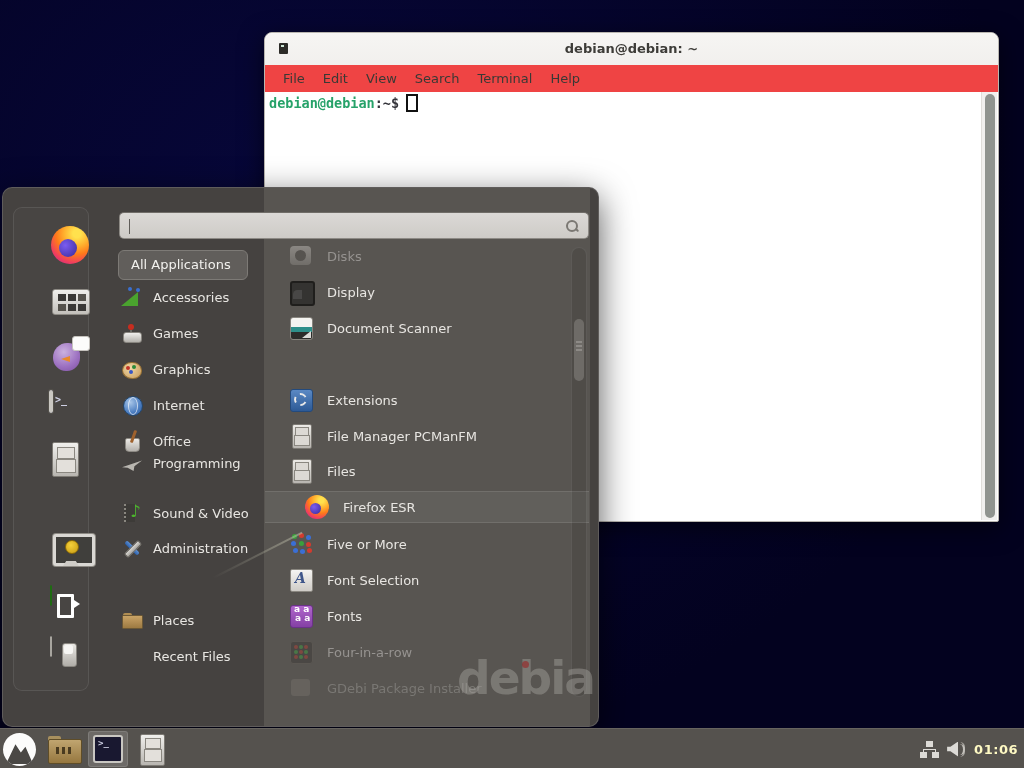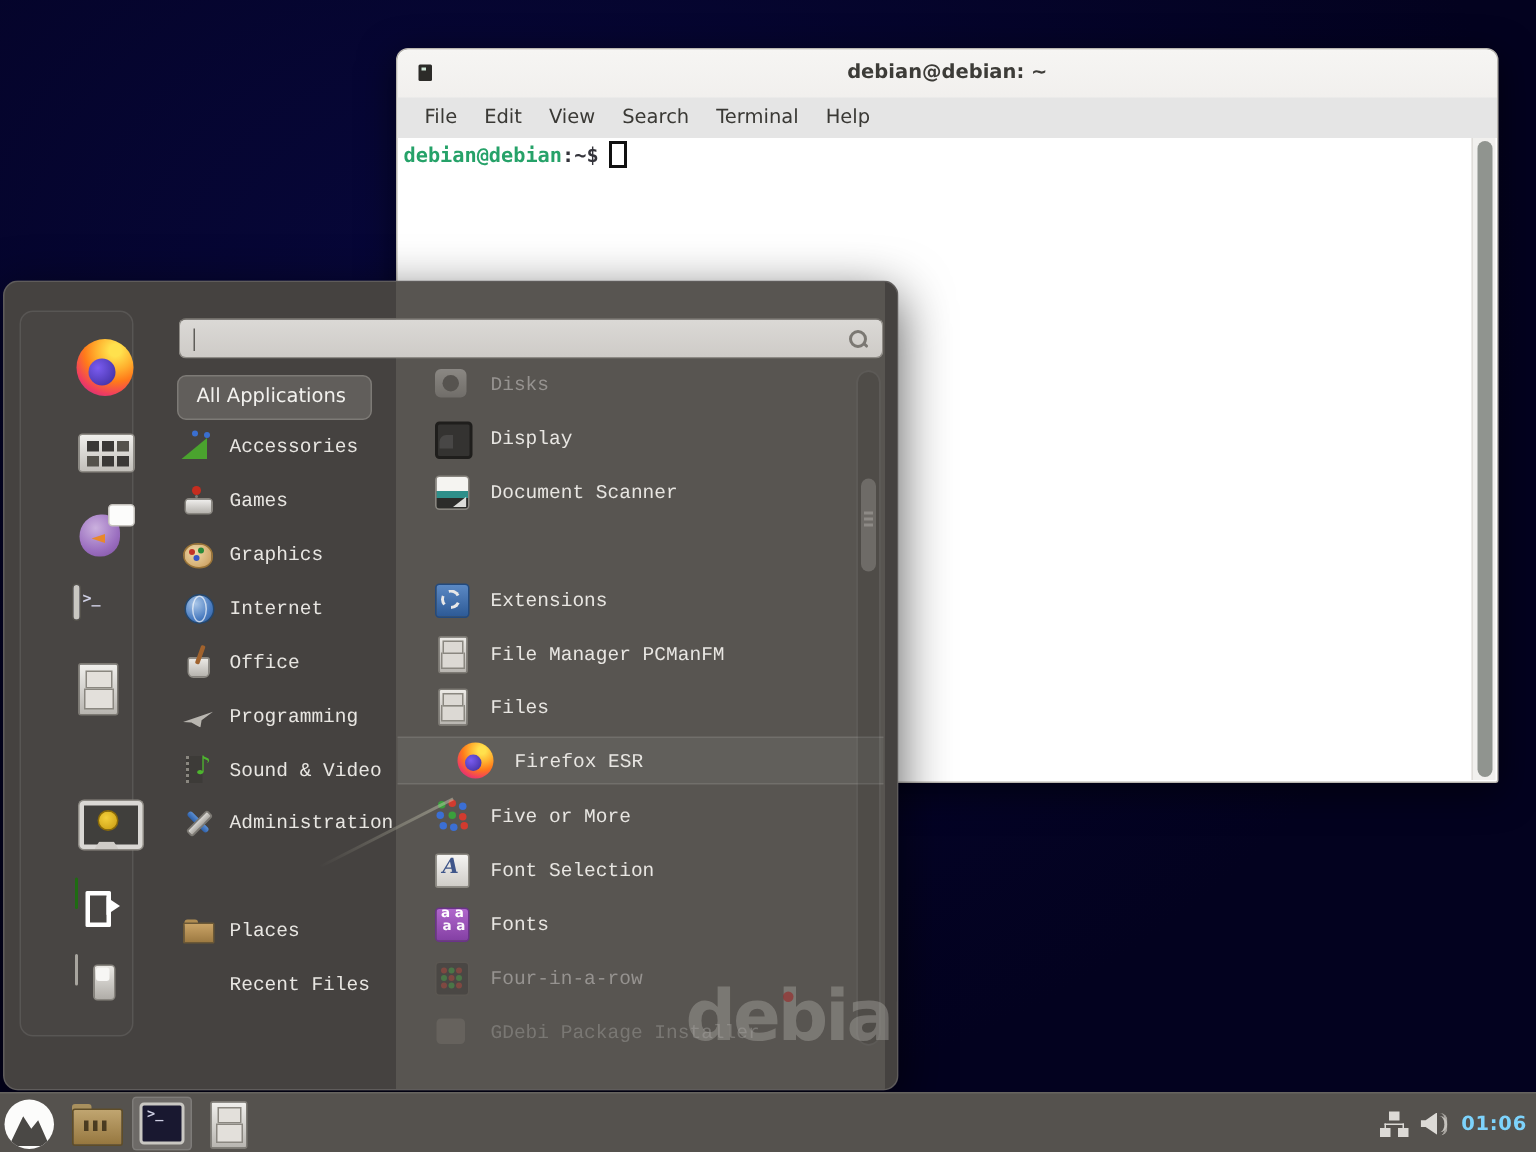--- a/index.html
+++ b/index.html
@@ -13,21 +13,21 @@
     border:1px solid #b9b6b0; background:#fff; }
   .titlebar { position:absolute; left:0; top:0; right:0; height:48px;
     background:linear-gradient(#f6f5f3,#efedeb); border-radius:8px 8px 0 0;
     border-bottom:1px solid #dcdad6; }
   .titlebar .title { position:absolute; left:0; right:0; top:8px; text-align:center;
     font-size:13px; font-weight:bold; color:#3d3c38; }
   .win-icon { position:absolute; left:14px; top:10px; width:9px; height:11px;
     background:#2c2b28; border-radius:1px; }
   .win-icon::after{ content:""; position:absolute; left:2px; top:2px; width:3px; height:2px; background:#cfe8d8;}
   .menubar { position:absolute; left:0; top:32px; right:0; height:27px;
-    background:#e5e5e5; display:flex; align-items:center; padding-left:9px; }
+    background:#ef4444; display:flex; align-items:center; padding-left:9px; }
   .menubar span { font-size:13px; color:#3a3935; padding:3px 9px; cursor:pointer; }
   .term-body { position:absolute; left:1px; top:59px; right:1px; bottom:1px; background:#ffffff; }
   .prompt-line { position:absolute; left:3px; top:2px; font-family:"DejaVu Sans Mono", monospace;
     font-size:13.5px; font-weight:bold; white-space:pre; }
   .p-user { color:#26a269;text-align:center; } .p-rest { color:#33333a; }
   .term-cursor { display:inline-block; width:12px; height:18px; border:2px solid #111;
     vertical-align:-4px; margin-left:7px; background:#fff; }
   .term-scrollbar { position:absolute; right:0; top:0; bottom:0; width:16px;
     background:#f1f0ee; border-left:1px solid #e0deda; }
   .term-thumb { position:absolute; left:3px; top:2px; bottom:2px; width:10px;
@@ -54,21 +54,21 @@
   .search-icon::before { content:""; position:absolute; left:1px; top:1px; width:8px; height:8px;
     border:2px solid #7b7873; border-radius:50%; }
   .search-icon::after { content:""; position:absolute; left:10px; top:10px; width:4px; height:2px;
     background:#7b7873; transform:rotate(45deg); border-radius:1px; }
   
   .all-apps-btn { position:absolute; left:115px; top:62px; width:130px; height:30px;
     border-radius:6px; background:#615e5b; border:1px solid #7d7a76;
     font-size:13px; color:#f2f1ee; line-height:28px; padding-left:12px; cursor:pointer; }
   .cat-row { position:absolute; left:118px; width:145px; height:30px; display:flex;
     align-items:center; gap:10px; cursor:pointer; }
-  .cat-row .lbl, .app-row .lbl { font-size:13px; color:#e8e6e2; white-space:nowrap;font-family:Liberation Mono, monospace; }
+  .cat-row .lbl, .app-row .lbl { font-size:13px; color:#e8e6e2; white-space:nowrap; }
   .cat-row.no-icon { padding-left:32px; }
   
   .app-row { position:absolute; left:286px; width:288px; height:32px; display:flex;
     align-items:center; gap:14px; cursor:pointer; }
   .app-row.hovered { left:262px; width:324px; padding-left:40px;
     background:rgba(255,255,255,.06);
     border-top:1px solid rgba(255,255,255,.10); border-bottom:1px solid rgba(255,255,255,.10); }
   .app-row.dim .lbl { color:#969390; } .app-row.dim .ai { opacity:.45; }
   .app-row.dim2 .lbl { color:rgba(150,147,144,.55); } .app-row.dim2 .ai { opacity:.25; }
   
@@ -251,21 +251,21 @@
     background:#dcdad6; box-shadow:12px 0 0 #dcdad6; }
   .net-icon i { position:absolute; left:3px; top:6px; width:13px; height:5px;
     border-left:1px solid #dcdad6; border-right:1px solid #dcdad6; border-top:1px solid #dcdad6; margin-top:2px; }
   .vol-icon { position:relative; width:19px; height:17px; }
   .vol-icon::before { content:""; position:absolute; left:0; top:1px; width:11px; height:15px;
     background:#dcdad6; clip-path:polygon(0 35%, 30% 35%, 100% 0, 100% 100%, 30% 65%, 0 65%); }
   .vol-icon::after { content:""; position:absolute; left:11px; top:3px; width:5px; height:11px;
     border-right:2px solid #c5c2bd; border-radius:0 8px 8px 0; }
   .vol-icon i { position:absolute; left:13px; top:1px; width:5px; height:15px;
     border-right:2px solid #a8a5a0; border-radius:0 9px 9px 0; }
-  .clock { font-size:13px; font-weight:bold; color:#7dd3fc; letter-spacing:.5px; padding-right:2px; }
+  .clock { font-size:13px; font-weight:bold; color:#fef9c3; letter-spacing:.5px; padding-right:2px; }
 </style>
 </head>
 <body>
 
 <div class="terminal-window">
   <div class="titlebar">
     <span class="win-icon"></span>
     <span class="title">debian@debian: ~</span>
 
   </div>
@@ -319,21 +319,21 @@
       <span class="lbl">Graphics</span>
     </div>
   <div class="cat-row" style="top:202px">
       <span class="ci ic-internet"></span>
       <span class="lbl">Internet</span>
     </div>
   <div class="cat-row" style="top:238px">
       <span class="ci ic-office"></span>
       <span class="lbl">Office</span>
     </div>
-  <div class="cat-row" style="top:274px">
+  <div class="cat-row" style="top:260px">
       <span class="ci ic-programming"></span>
       <span class="lbl">Programming</span>
     </div>
   <div class="cat-row" style="top:310px">
       <span class="ci ic-sound"></span>
       <span class="lbl">Sound &amp; Video</span>
     </div>
   <div class="cat-row" style="top:345px">
       <span class="ci ic-admin"></span>
       <span class="lbl">Administration</span>

